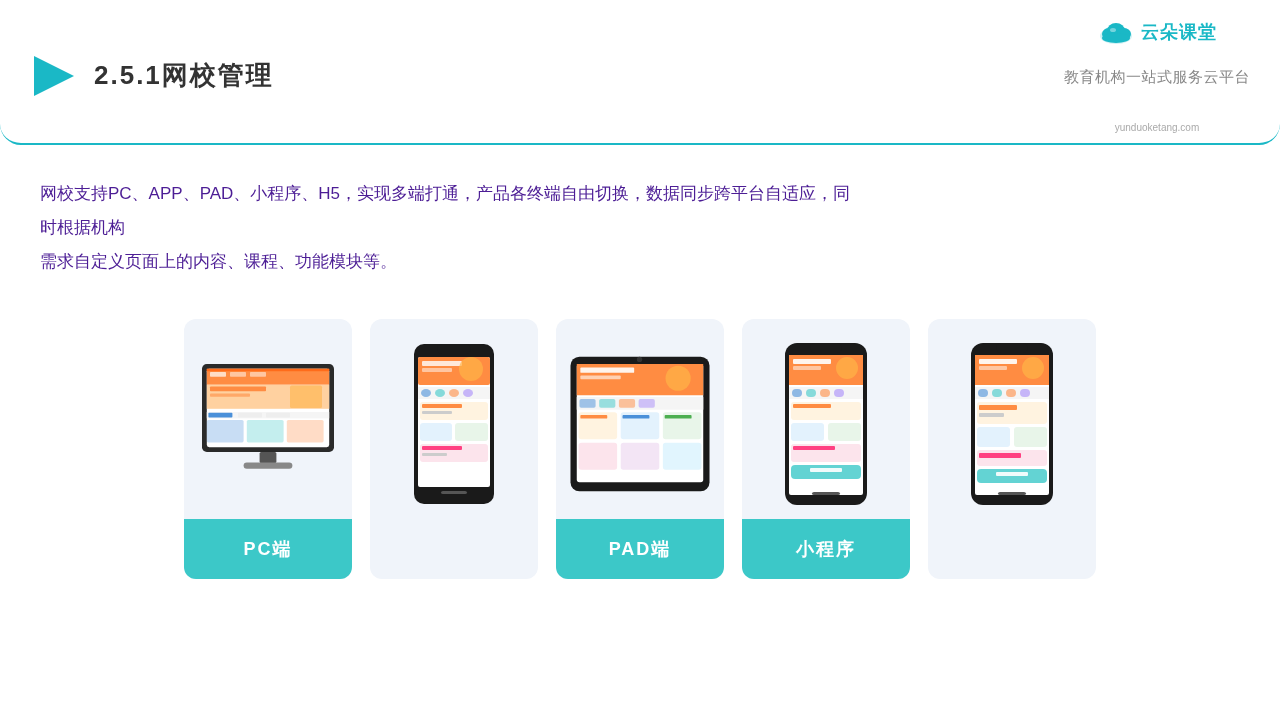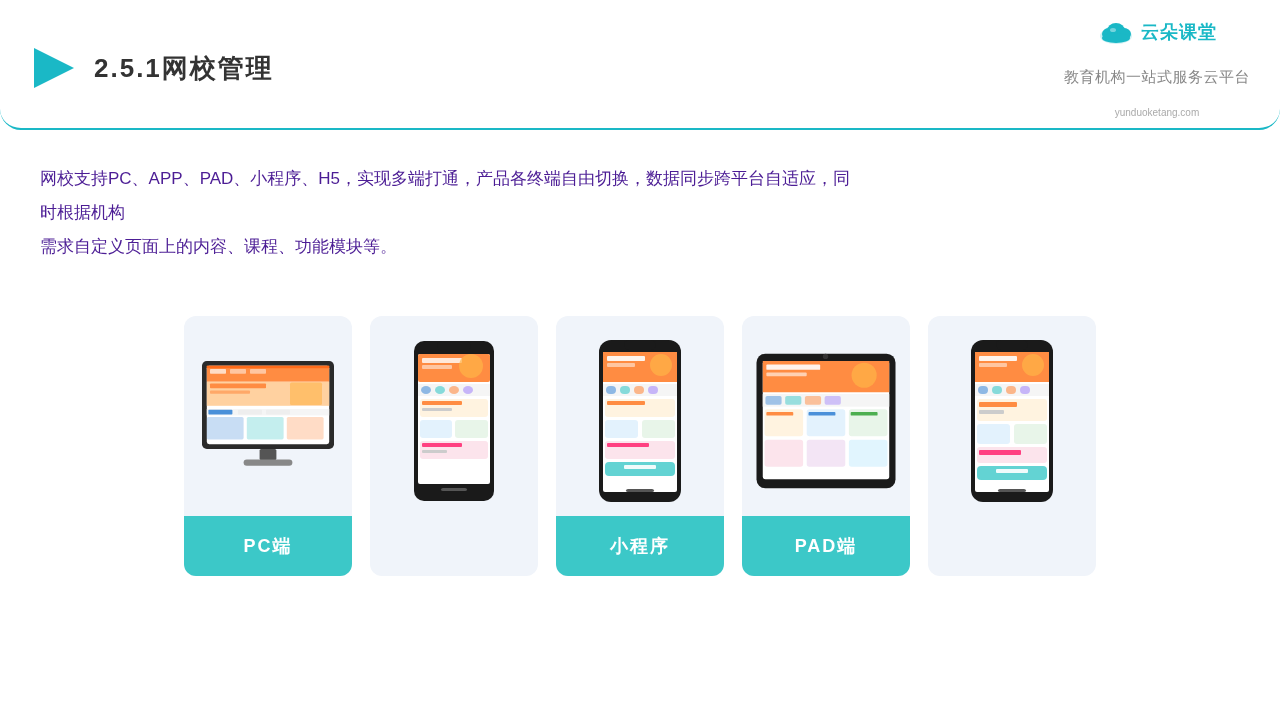--- a/index.html
+++ b/index.html
@@ -56,21 +56,21 @@
     .logo-sub {
       font-size: 15px;
       color: #888888;
       text-align: center;
       margin-top: 2px;
       letter-spacing: 0.5px;
     }
     .logo-url {
       font-size: 10px;
       color: #aaaaaa;
-      margin-top: 0;
+      margin-top: 15px;
     }
 
     
     .description {
       padding: 32px 40px 20px 40px;
       font-size: 17px;
       color: #4c1d95;
       line-height: 2.0;
       max-width: 900px;
     }
@@ -84,21 +84,20 @@
     }
 
     .card {
       background: #f0f4fa;
       border-radius: 12px;
       width: 168px;
       display: flex;
       flex-direction: column;
       align-items: center;
       overflow: hidden;
-      margin-top: 12px;
     }
 
     .card-image-area {
       width: 100%;
       height: 200px;
       display: flex;
       align-items: center;
       justify-content: center;
       padding: 20px 10px 10px 10px;
       position: relative;
@@ -227,20 +226,59 @@
         <rect x="13" y="114" width="25" height="3" rx="1" fill="#ccc"></rect>
 
         <rect x="32" y="152" width="26" height="3" rx="2" fill="#555"></rect>
       </svg>
     </div>
   </div>
 
   <div class="card">
     <div class="card-image-area">
 
+      <svg width="165" height="170" viewBox="0 0 165 170">
+
+        <rect x="5" y="10" width="155" height="150" rx="10" ry="10" fill="#1a1a1a"></rect>
+
+        <rect x="12" y="18" width="141" height="132" rx="3" ry="3" fill="#fff"></rect>
+
+        <circle cx="82" cy="13" r="3" fill="#333"></circle>
+
+        <rect x="12" y="18" width="141" height="35" rx="3" ry="0" fill="#ff8c42"></rect>
+
+        <rect x="16" y="22" width="60" height="6" rx="1" fill="rgba(255,255,255,0.9)"></rect>
+        <rect x="16" y="31" width="45" height="4" rx="1" fill="rgba(255,255,255,0.6)"></rect>
+
+        <circle cx="125" cy="34" r="14" fill="#ffb347" opacity="0.7"></circle>
+
+        <rect x="12" y="55" width="141" height="14" fill="#f5f5f5"></rect>
+        <rect x="15" y="57" width="18" height="10" rx="2" fill="#4a90d9" opacity="0.5"></rect>
+        <rect x="37" y="57" width="18" height="10" rx="2" fill="#3cc8c8" opacity="0.5"></rect>
+        <rect x="59" y="57" width="18" height="10" rx="2" fill="#ff8c42" opacity="0.5"></rect>
+        <rect x="81" y="57" width="18" height="10" rx="2" fill="#a78bfa" opacity="0.5"></rect>
+
+        <rect x="14" y="72" width="43" height="30" rx="3" fill="#fff3e0"></rect>
+        <rect x="16" y="75" width="30" height="4" rx="1" fill="#ff8c42"></rect>
+        <rect x="61" y="72" width="43" height="30" rx="3" fill="#e3f2fd"></rect>
+        <rect x="63" y="75" width="30" height="4" rx="1" fill="#4a90d9"></rect>
+        <rect x="108" y="72" width="43" height="30" rx="3" fill="#e8f5e9"></rect>
+        <rect x="110" y="75" width="30" height="4" rx="1" fill="#4caf50"></rect>
+
+        <rect x="14" y="106" width="43" height="30" rx="3" fill="#fce4ec"></rect>
+        <rect x="61" y="106" width="43" height="30" rx="3" fill="#f3e5f5"></rect>
+        <rect x="108" y="106" width="43" height="30" rx="3" fill="#e1f5fe"></rect>
+      </svg>
+    </div>
+    <div class="card-label">PAD端</div>
+  </div>
+
+  <div class="card">
+    <div class="card-image-area">
+
       <svg width="88" height="168" viewBox="0 0 88 168">
 
         <rect x="3" y="3" width="82" height="162" rx="12" ry="12" fill="#1a1a1a"></rect>
 
         <rect x="7" y="15" width="74" height="140" rx="2" ry="2" fill="#fff"></rect>
 
         <rect x="28" y="3" width="32" height="10" rx="5" fill="#1a1a1a"></rect>
 
         <rect x="7" y="15" width="74" height="30" rx="2" ry="0" fill="#ff8c42"></rect>
         <rect x="11" y="19" width="38" height="5" rx="1" fill="rgba(255,255,255,0.9)"></rect>
@@ -260,59 +298,20 @@
         <rect x="9" y="104" width="70" height="18" rx="3" fill="#fce4ec"></rect>
         <rect x="11" y="106" width="42" height="4" rx="1" fill="#ff4081"></rect>
 
         <rect x="9" y="125" width="70" height="14" rx="4" fill="#3cc8c8" opacity="0.8"></rect>
         <rect x="28" y="128" width="32" height="4" rx="1" fill="rgba(255,255,255,0.9)"></rect>
 
         <rect x="30" y="152" width="28" height="3" rx="2" fill="#555"></rect>
       </svg>
     </div>
     <div class="card-label">小程序</div>
-  </div>
-
-  <div class="card">
-    <div class="card-image-area">
-
-      <svg width="165" height="170" viewBox="0 0 165 170">
-
-        <rect x="5" y="10" width="155" height="150" rx="10" ry="10" fill="#1a1a1a"></rect>
-
-        <rect x="12" y="18" width="141" height="132" rx="3" ry="3" fill="#fff"></rect>
-
-        <circle cx="82" cy="13" r="3" fill="#333"></circle>
-
-        <rect x="12" y="18" width="141" height="35" rx="3" ry="0" fill="#ff8c42"></rect>
-
-        <rect x="16" y="22" width="60" height="6" rx="1" fill="rgba(255,255,255,0.9)"></rect>
-        <rect x="16" y="31" width="45" height="4" rx="1" fill="rgba(255,255,255,0.6)"></rect>
-
-        <circle cx="125" cy="34" r="14" fill="#ffb347" opacity="0.7"></circle>
-
-        <rect x="12" y="55" width="141" height="14" fill="#f5f5f5"></rect>
-        <rect x="15" y="57" width="18" height="10" rx="2" fill="#4a90d9" opacity="0.5"></rect>
-        <rect x="37" y="57" width="18" height="10" rx="2" fill="#3cc8c8" opacity="0.5"></rect>
-        <rect x="59" y="57" width="18" height="10" rx="2" fill="#ff8c42" opacity="0.5"></rect>
-        <rect x="81" y="57" width="18" height="10" rx="2" fill="#a78bfa" opacity="0.5"></rect>
-
-        <rect x="14" y="72" width="43" height="30" rx="3" fill="#fff3e0"></rect>
-        <rect x="16" y="75" width="30" height="4" rx="1" fill="#ff8c42"></rect>
-        <rect x="61" y="72" width="43" height="30" rx="3" fill="#e3f2fd"></rect>
-        <rect x="63" y="75" width="30" height="4" rx="1" fill="#4a90d9"></rect>
-        <rect x="108" y="72" width="43" height="30" rx="3" fill="#e8f5e9"></rect>
-        <rect x="110" y="75" width="30" height="4" rx="1" fill="#4caf50"></rect>
-
-        <rect x="14" y="106" width="43" height="30" rx="3" fill="#fce4ec"></rect>
-        <rect x="61" y="106" width="43" height="30" rx="3" fill="#f3e5f5"></rect>
-        <rect x="108" y="106" width="43" height="30" rx="3" fill="#e1f5fe"></rect>
-      </svg>
-    </div>
-    <div class="card-label">PAD端</div>
   </div>
 
   <div class="card">
     <div class="card-image-area">
 
       <svg width="88" height="168" viewBox="0 0 88 168">
 
         <rect x="3" y="3" width="82" height="162" rx="12" ry="12" fill="#1a1a1a"></rect>
 
         <rect x="7" y="15" width="74" height="140" rx="2" ry="2" fill="#fff"></rect>

